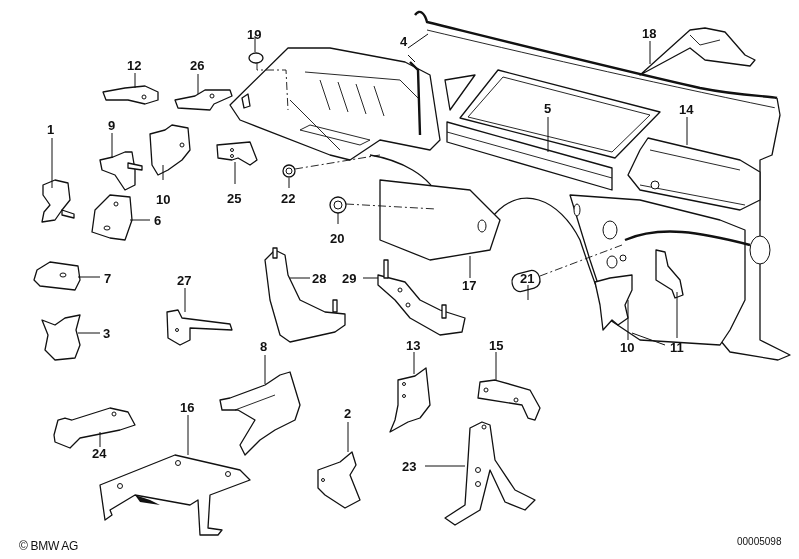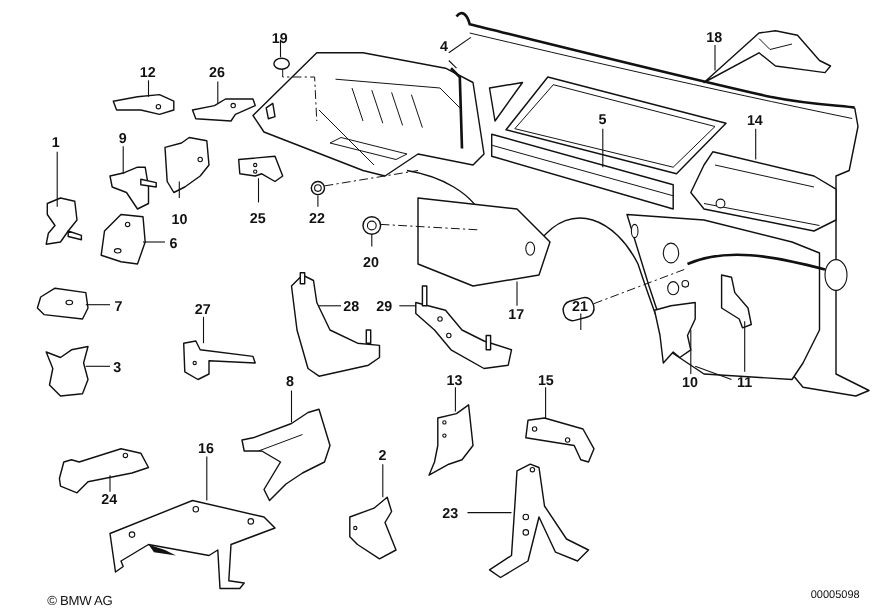--- a/index.html
+++ b/index.html
@@ -9,21 +9,21 @@
   .part { fill: #ffffff; stroke: #111111; stroke-width: 1.3; stroke-linejoin: round; }
   .part-thin { fill: none; stroke: #111111; stroke-width: 0.9; }
   .part-heavy { fill: none; stroke: #111111; stroke-width: 2.4; }
   .shade { fill: #111111; stroke: none; }
   .leader { stroke: #111111; stroke-width: 1; fill: none; }
   .dash { stroke: #111111; stroke-width: 0.9; fill: none; stroke-dasharray: 8 3 2 3; }
   .hole { fill: #ffffff; stroke: #111111; stroke-width: 1; }
   .callout { font-family: "Liberation Sans", sans-serif; font-weight: bold;
              font-size: 13px; fill: #111111; }
   .footer-left { position: absolute; left: 19px; top: 539px; font-size: 12px;
-                 color: #111111; font-family: "Liberation Sans", sans-serif; letter-spacing: -0.3px; margin-left: 24px; }
+                 color: #111111; font-family: "Liberation Sans", sans-serif; letter-spacing: -0.3px; }
   .footer-right { position: absolute; left: 737px; top: 536px; font-size: 10px;
                   color: #111111; font-family: "Liberation Sans", sans-serif; }
 </style>
 </head>
 <body>
 
 <svg id="diagram" viewBox="0 0 799 559" xmlns="http://www.w3.org/2000/svg">
 
   <g>
 

